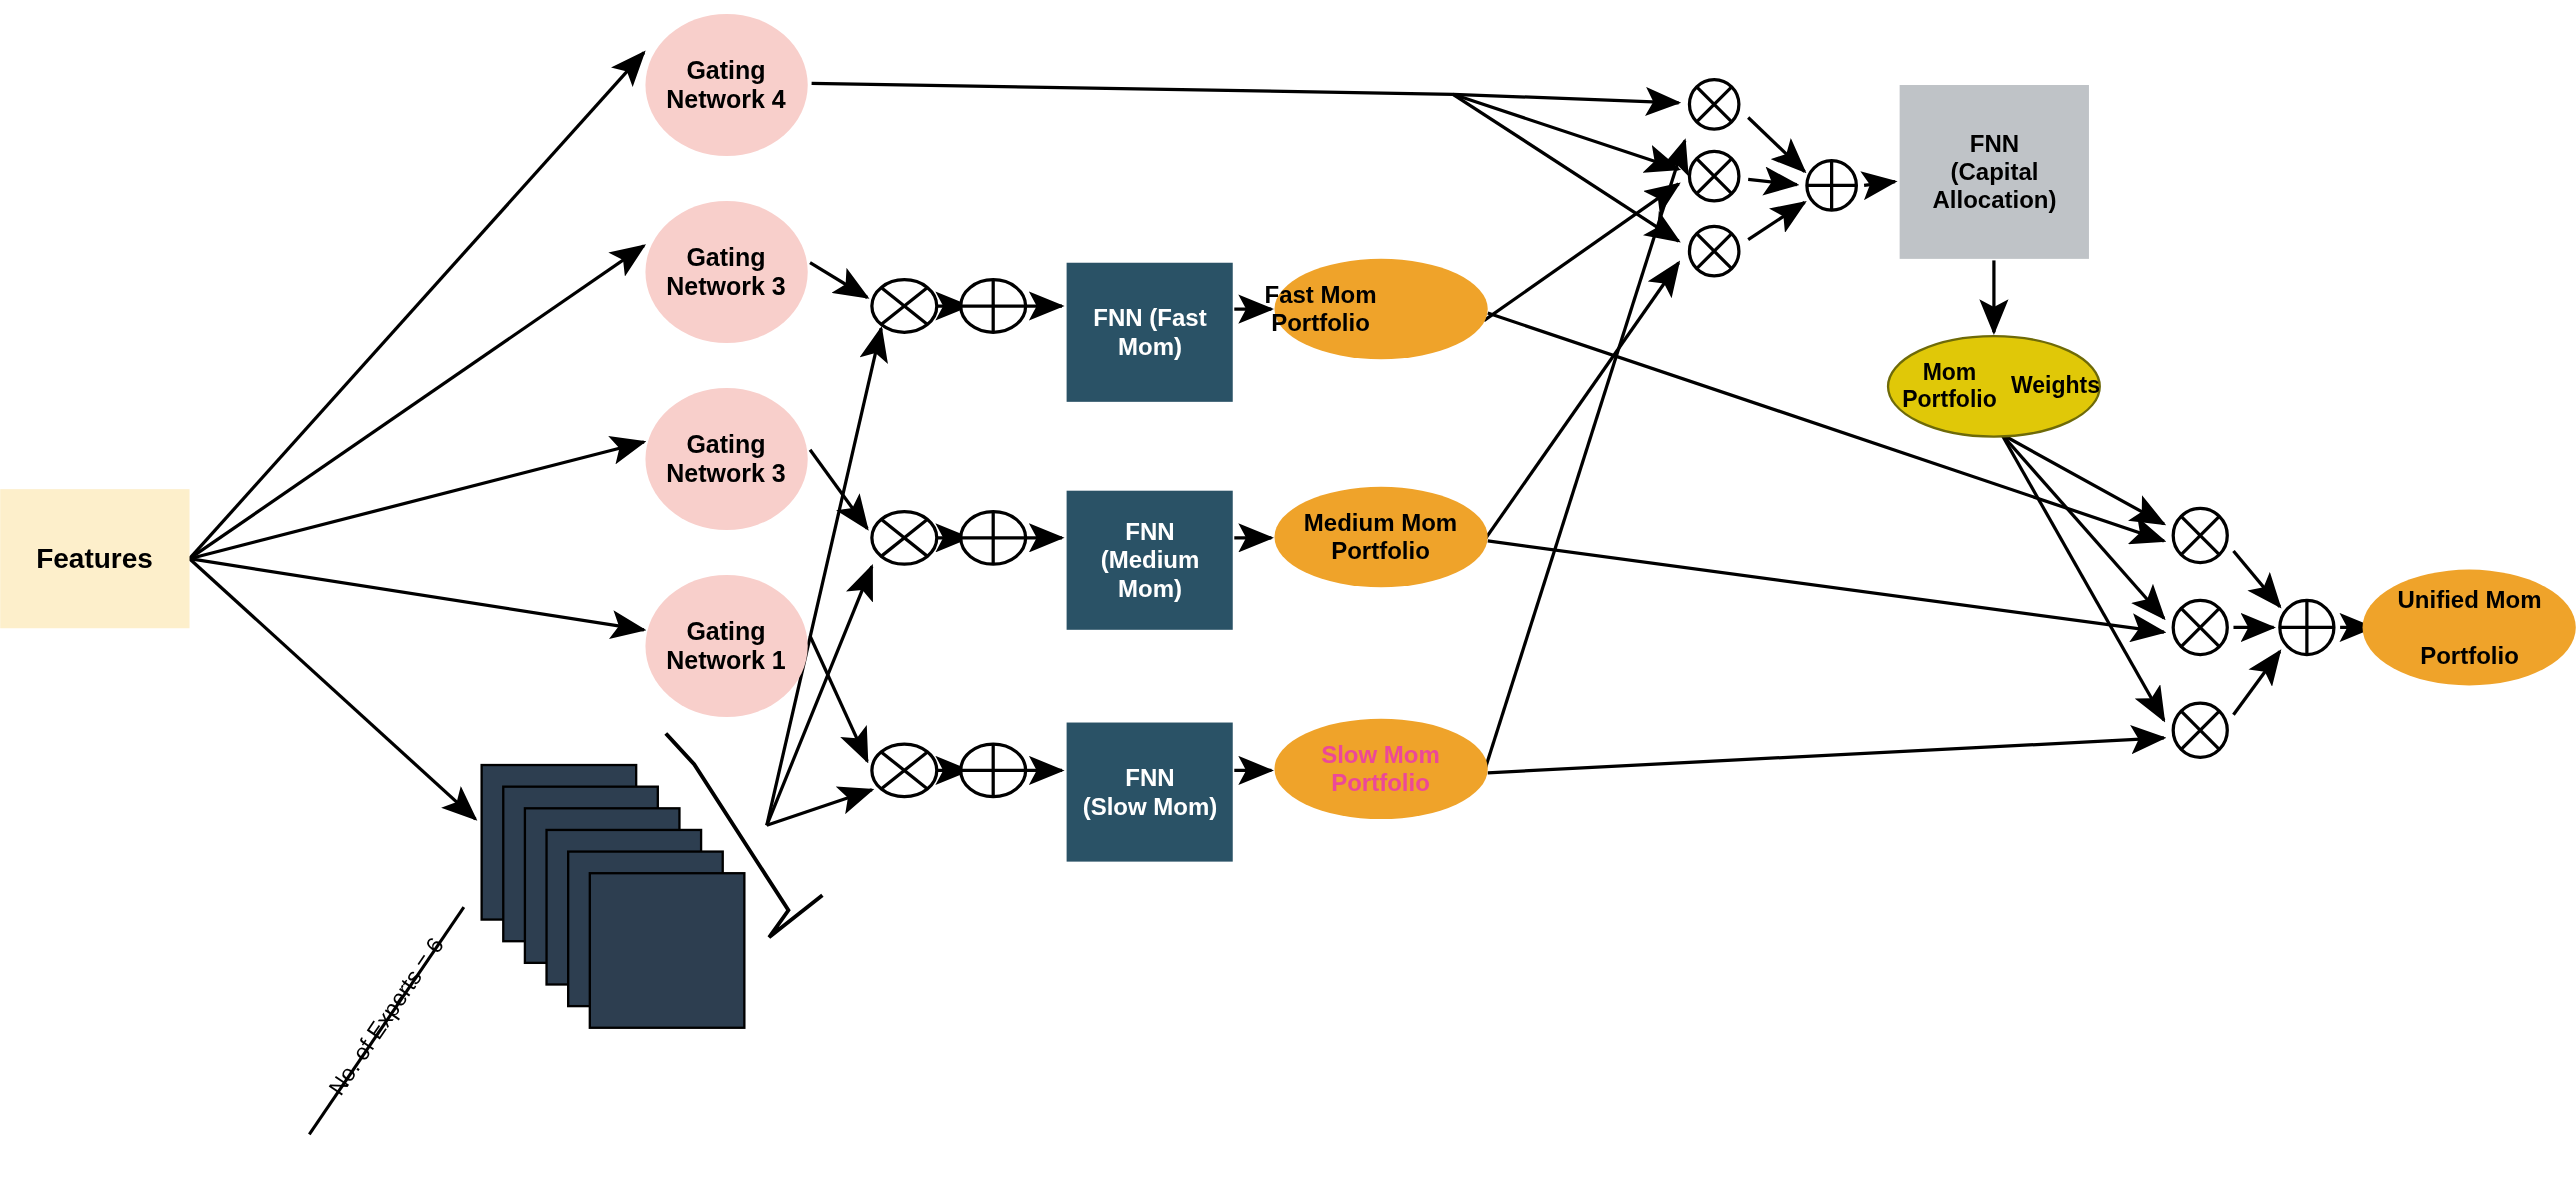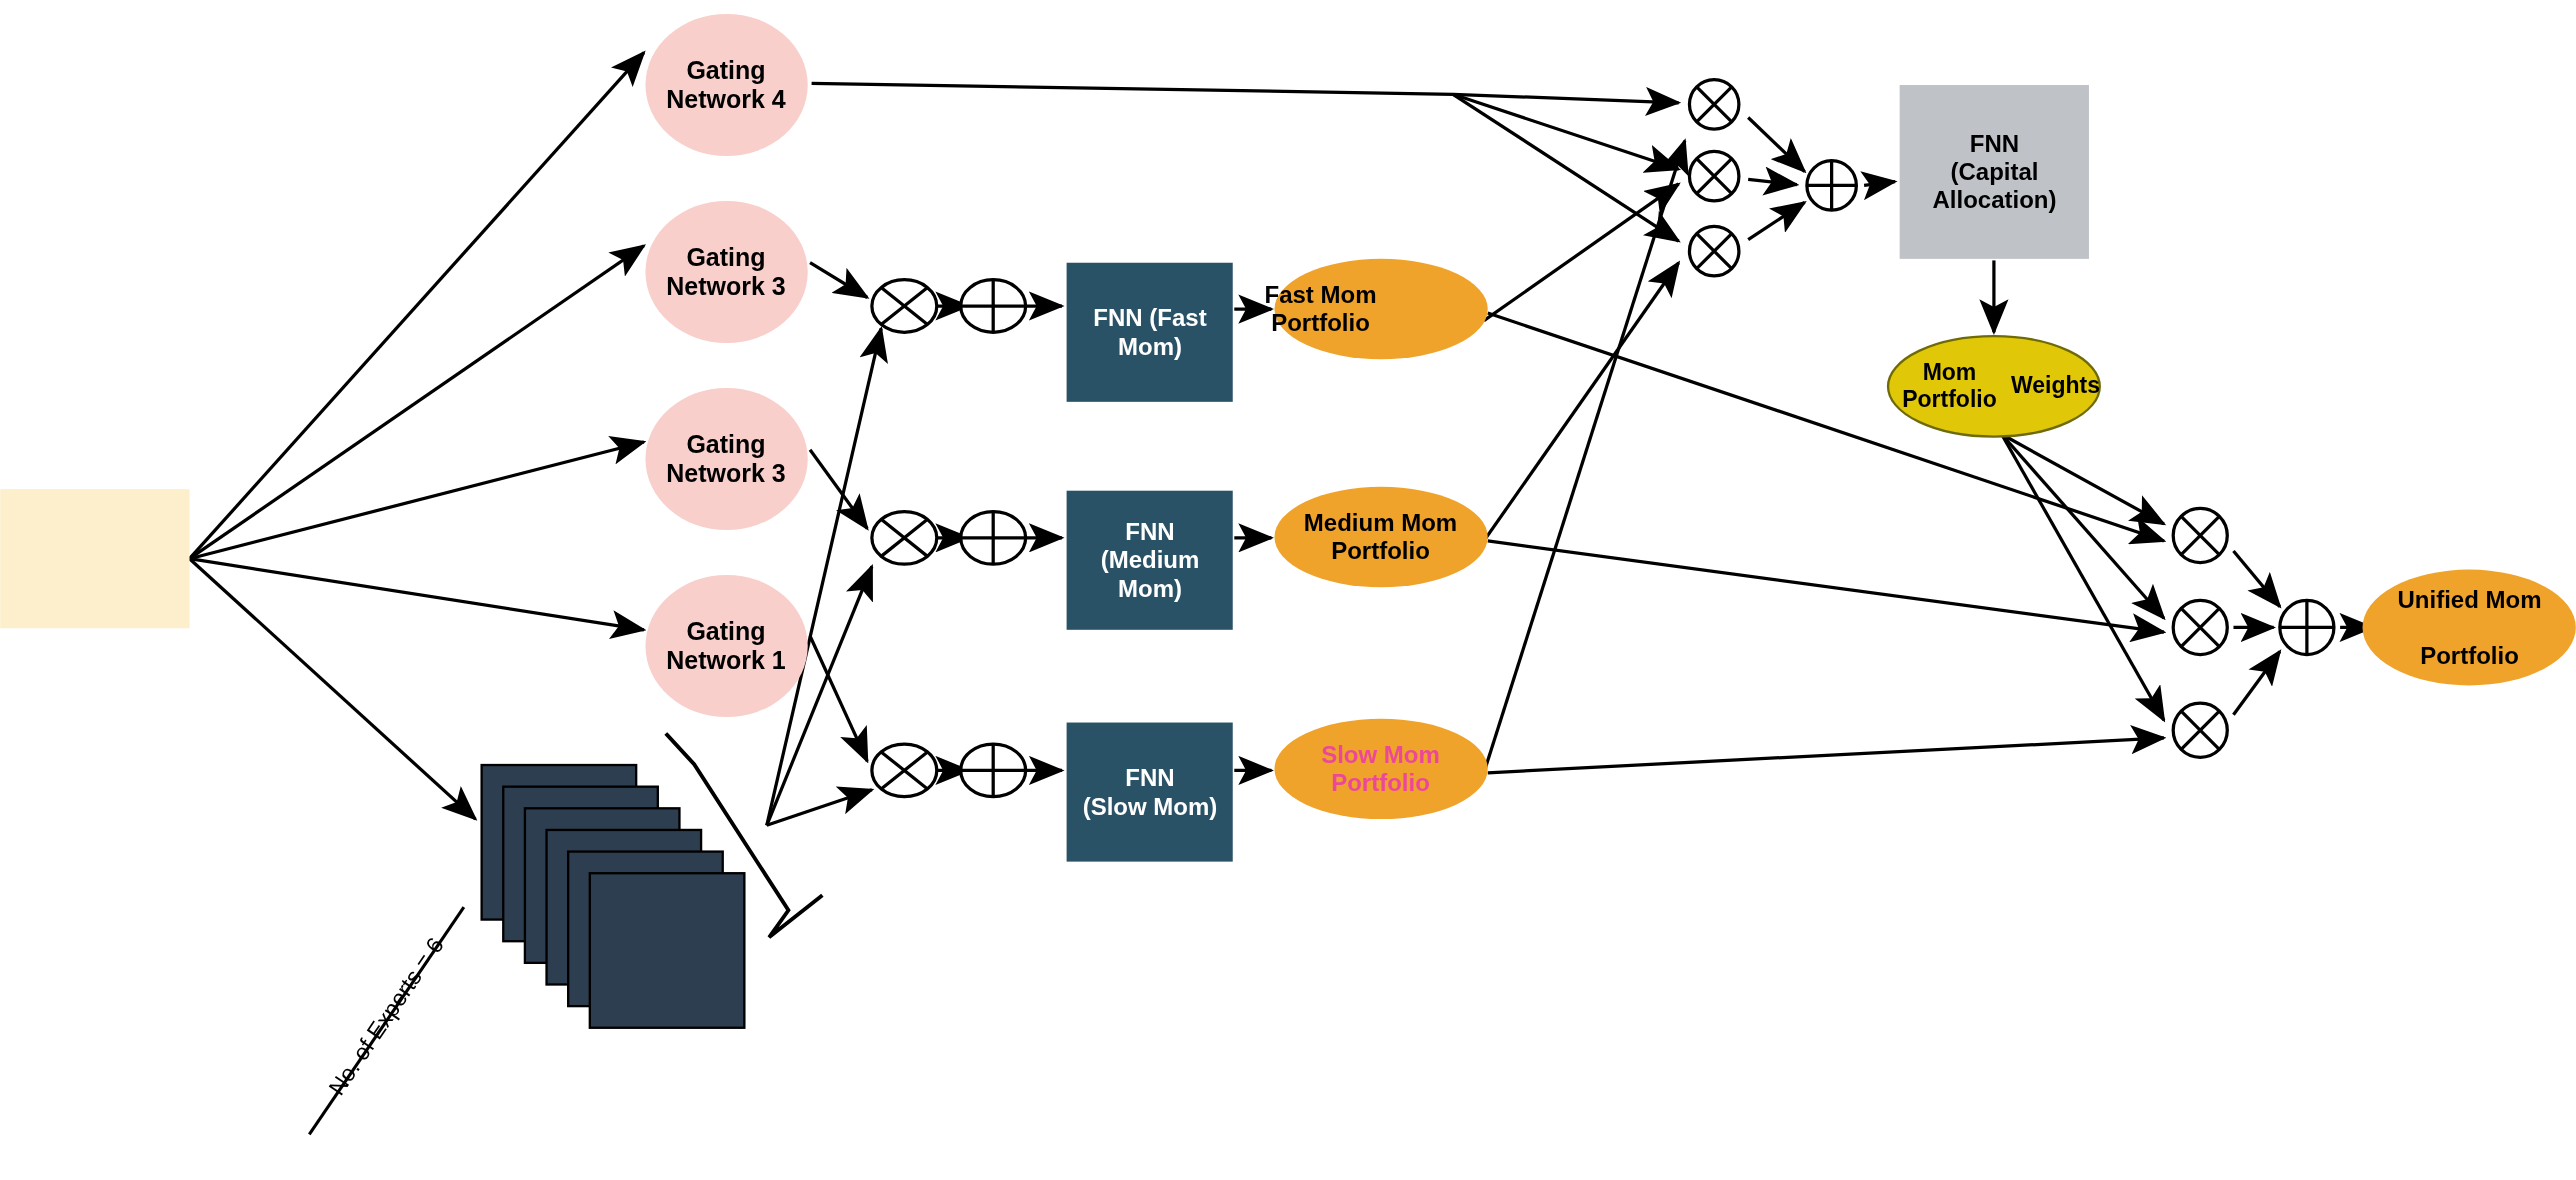--- a/index.html
+++ b/index.html
@@ -186,20 +186,23 @@
           <line x1="2872" y1="920" x2="2822" y2="970"></line>
       </g>
       <g>
         <circle cx="2985" cy="812" r="35"></circle>
         <line x1="2950" y1="812" x2="3020" y2="812"></line>
           <line x1="2985" y1="777" x2="2985" y2="847"></line>
       </g>
     </g>
   </svg>
 
+  <div class="node-label" style="left:0px;top:489px;width:189px;height:139px;font-size:28px;color:#000;">
+    <span>Features</span>
+  </div>
 
   <div class="node-label" style="left:645px;top:14px;width:162px;height:142px;font-size:25px;color:#000;flex-direction:column;">
     <span>Gating</span>
     <span>Network 4</span>
   </div>
   <div class="node-label" style="left:645px;top:201px;width:162px;height:142px;font-size:25px;color:#000;flex-direction:column;">
     <span>Gating</span>
     <span>Network 3</span>
   </div>
   <div class="node-label" style="left:645px;top:388px;width:162px;height:142px;font-size:25px;color:#000;flex-direction:column;">

